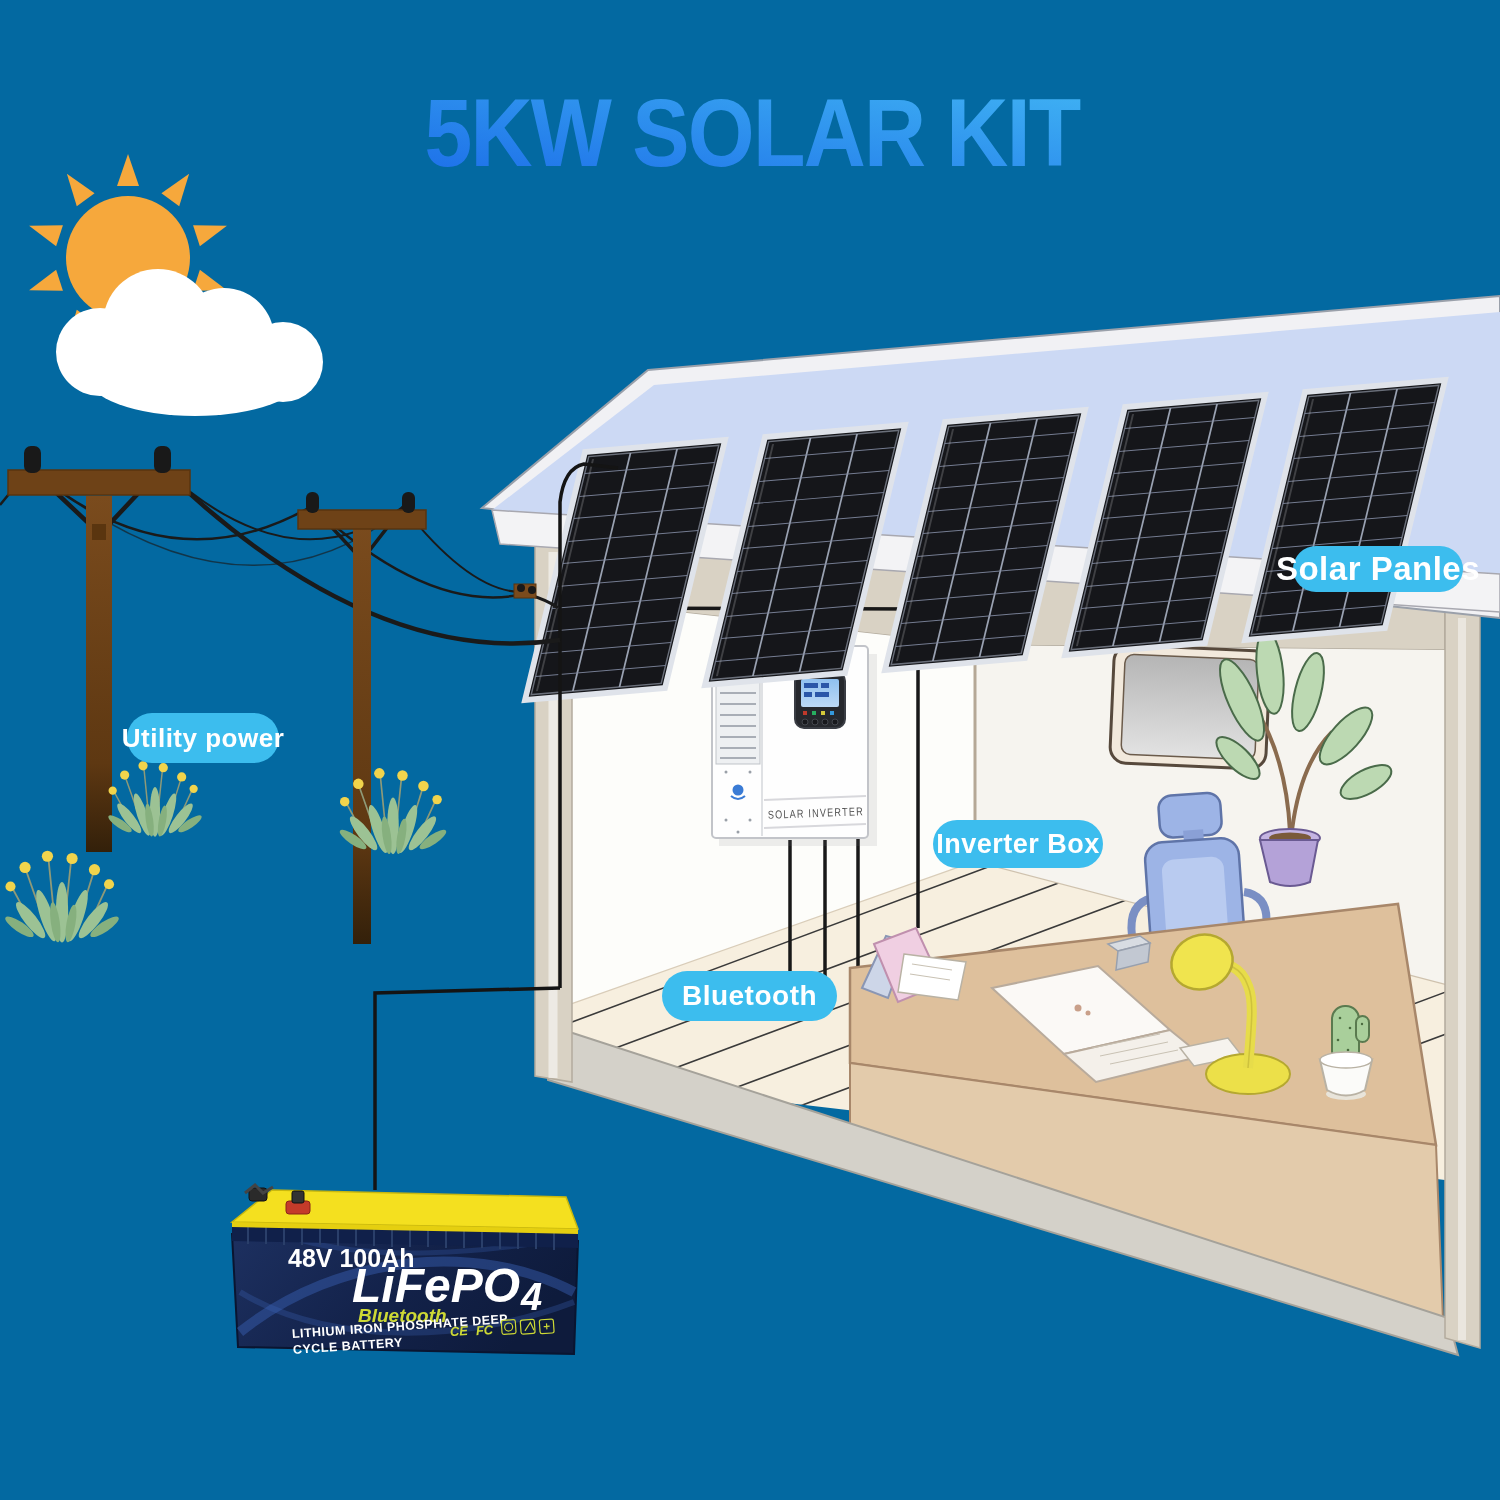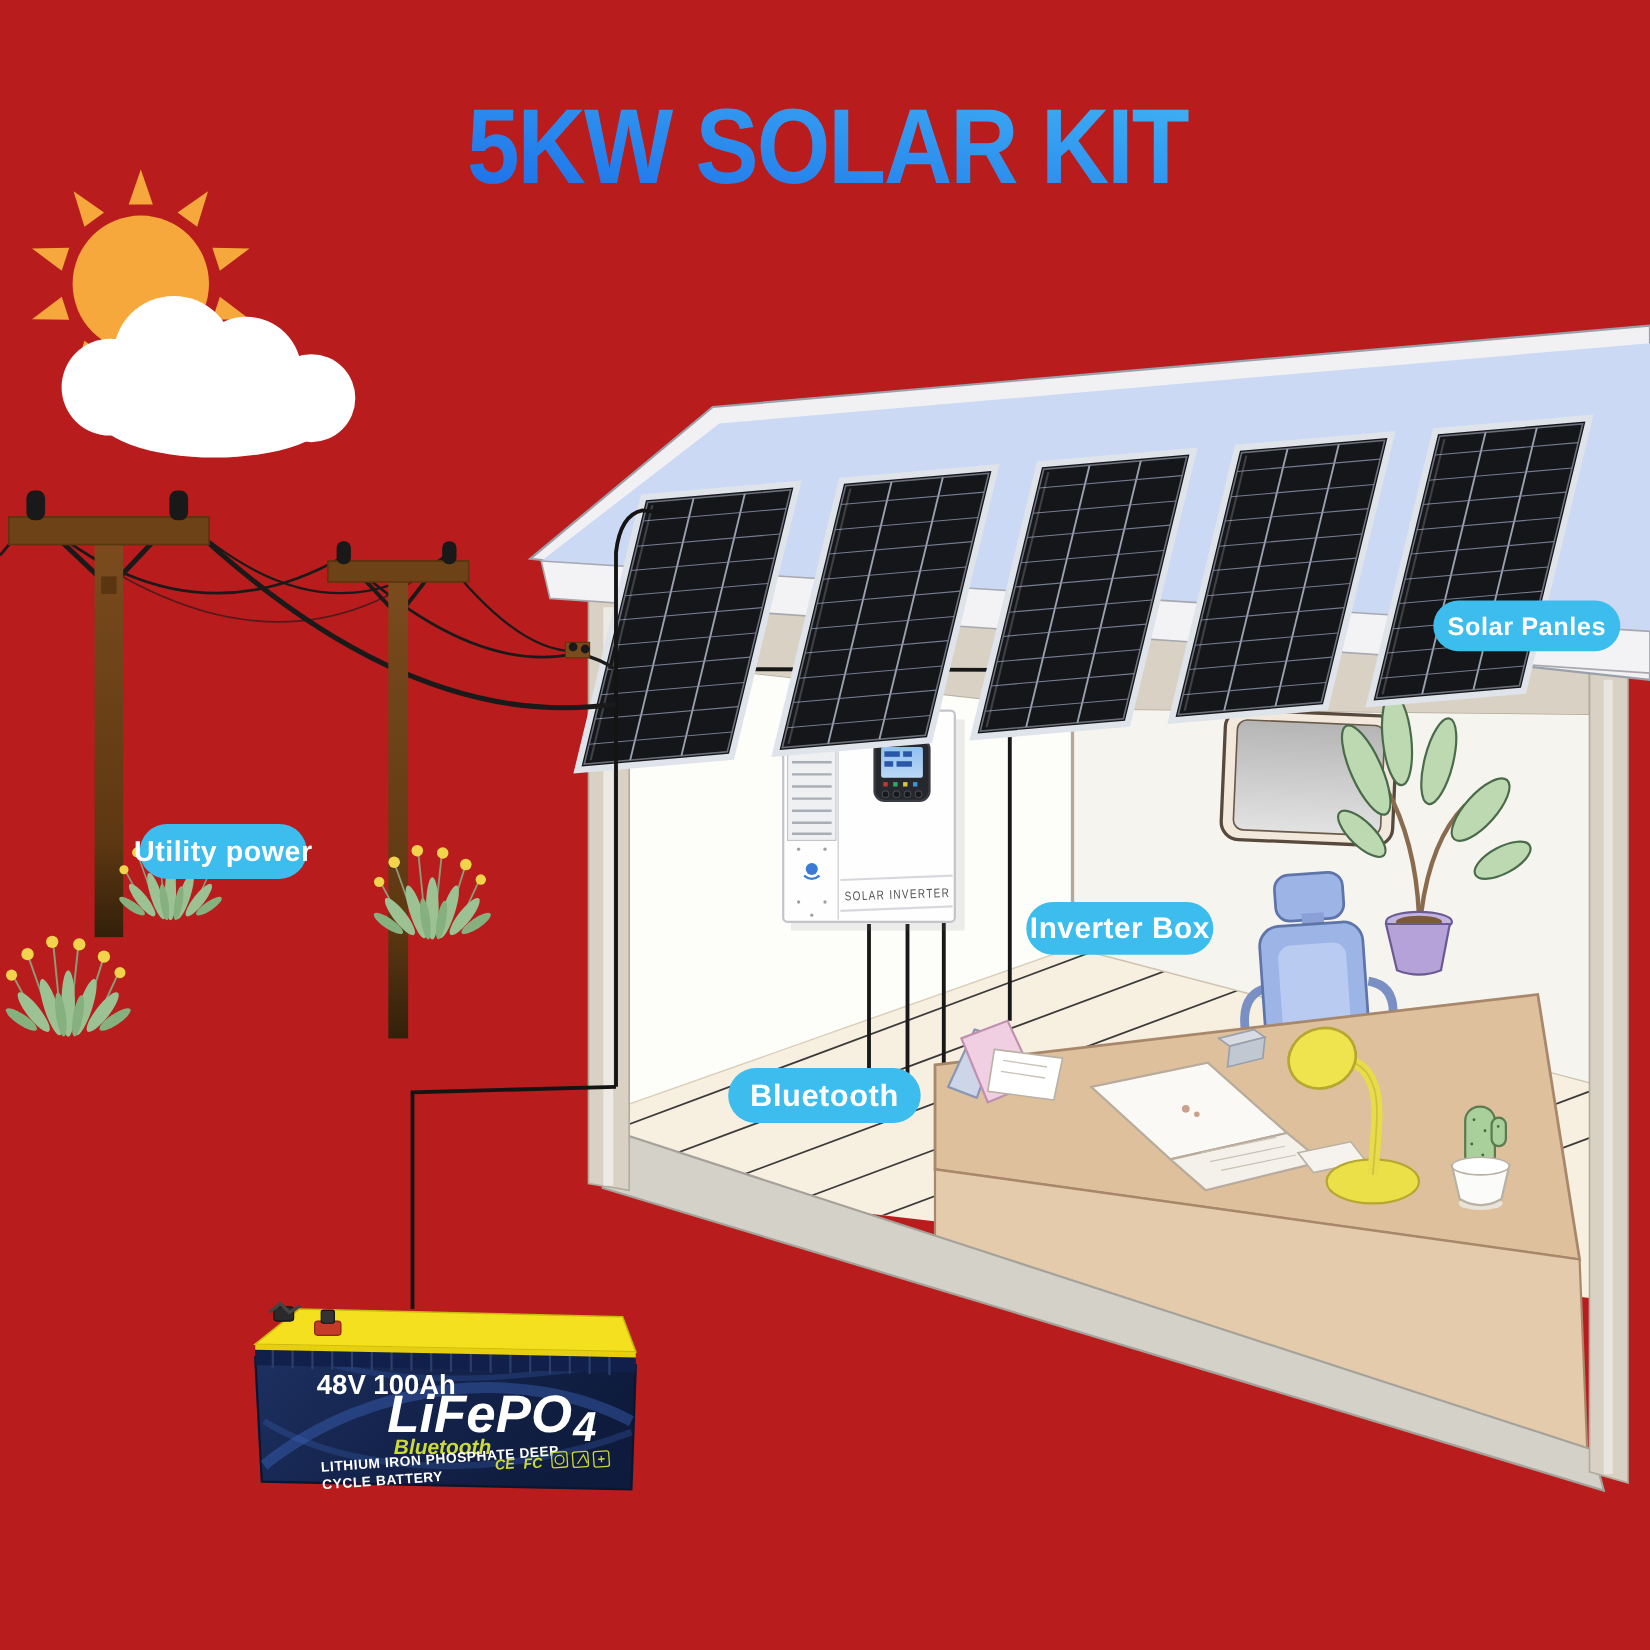--- a/index.html
+++ b/index.html
@@ -1,16 +1,16 @@
 <!DOCTYPE html>
 <html><head>
 <meta charset="utf-8">
 <style>
   html,body{margin:0;padding:0;background:#ececec;}
-  .canvas{position:relative;width:1500px;height:1500px;background:#b91c1c;overflow:hidden;
+  .canvas{position:relative;width:1500px;height:1500px;background:#0369a1;overflow:hidden;
           font-family:"Liberation Sans",sans-serif;}
   .scene{position:absolute;left:0;top:0;width:1500px;height:1500px;}
   .pill{position:absolute;background:#3cbdee;color:#ffffff;font-weight:bold;
         display:flex;align-items:center;justify-content:center;border-radius:26px;
         letter-spacing:.5px;white-space:nowrap;}
 </style>
 </head>
 <body>
 
 <div class="canvas">
@@ -409,18 +409,18 @@
           <rect x="521" y="1325" width="14" height="14" rx="2"></rect>
           <path d="M525 1336 l6 -8 l3 8"></path>
           <rect x="540" y="1326" width="14" height="14" rx="2"></rect>
           <path d="M544 1333 h6 m-3 -3 v6"></path>
         </g>
       </g>
     </g>
   </g>
 </svg>
 
-<div class="pill" style="left:1293px;top:546px;width:170px;height:46px;font-size:23px;margin-left:10px;">Solar Panles</div>
-<div class="pill" style="left:127px;top:713px;width:152px;height:50px;font-size:26px;margin-top:36px;">Utility power</div>
+<div class="pill" style="left:1293px;top:546px;width:170px;height:46px;font-size:33px;">Solar Panles</div>
+<div class="pill" style="left:127px;top:713px;width:152px;height:50px;font-size:26px;">Utility power</div>
 <div class="pill" style="left:933px;top:820px;width:170px;height:48px;font-size:27px;">Inverter Box</div>
 <div class="pill" style="left:662px;top:971px;width:175px;height:50px;font-size:28px;">Bluetooth</div>
 
 </div>
 
 </body></html>

